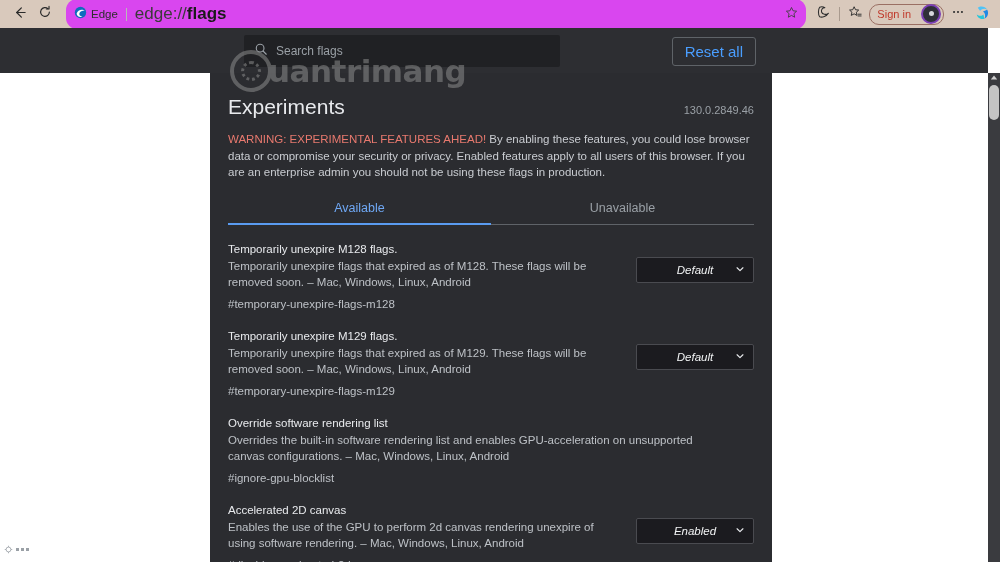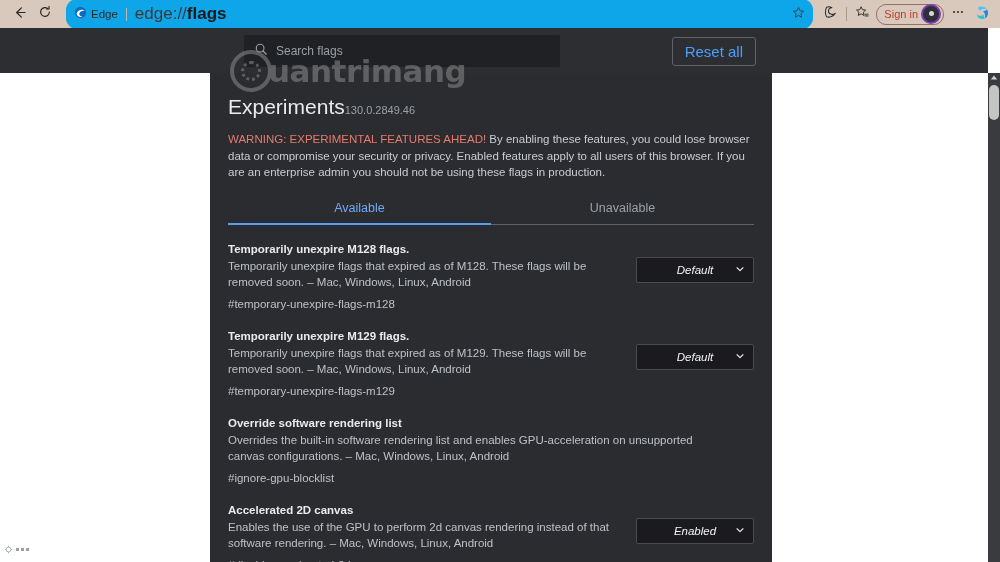--- a/index.html
+++ b/index.html
@@ -28,21 +28,21 @@
   }
   .nav-btn {
     width: 26px; height: 24px;
     display: flex; align-items: center; justify-content: center;
     flex: 0 0 auto;
     color: #2b2b2b;
   }
   .omnibox {
     flex: 1 1 auto;
     height: 30px;
-    background: #0ea5e9;
+    background: #d946ef;
     border-radius: 11px;
     display: flex;
     align-items: center;
     margin: 0 6px 0 8px;
     padding: 0 8px;
     box-sizing: border-box;
     min-width: 0;
   }
   .edge-badge {
     display: flex; align-items: center; gap: 4px;
@@ -82,21 +82,21 @@
     background: #a99a8e;
     margin: 0 3px;
     flex: 0 0 auto;
   }
   .signin-pill {
     height: 19px;
     border: 1px solid #9a6f63;
     border-radius: 10px;
     display: flex;
     align-items: center;
-    gap: 3px;
+    gap: 10px;
     padding: 0 2px 0 7px;
     margin: 0 2px;
     flex: 0 0 auto;
     background: transparent;
   }
   .signin-text {
     font-size: 11px;
     color: #c0392b;
     white-space: nowrap;
   }
@@ -177,20 +177,21 @@
     left: 210px; top: 45px;
     width: 562px;
     min-height: 489px;
     background: #2b2c30;
     box-sizing: border-box;
     padding: 0 18px;
   }
   .title-row {
     display: flex;
     align-items: baseline;
+    justify-content: space-between;
     padding-top: 22px;
   }
   .page-title {
     font-size: 21px;
     color: #e8eaed;
     font-weight: 400;
     margin: 0;
   }
   .version {
     font-size: 11px;
@@ -229,21 +230,21 @@
     align-items: flex-start;
     padding-top: 18px;
   }
   .flag-main {
     flex: 1 1 auto;
     min-width: 0;
     padding-right: 16px;
   }
   .flag-name {
     font-size: 11.5px;
-    font-weight: 700;
+    font-weight: 400;
     color: #e8eaed;
     margin: 0 0 3px 0;
   }
   .flag-desc {
     font-size: 11.5px;
     line-height: 16px;
     color: #bdc1c6;
     margin: 0 8px 4px 0;
   }
   .flag-link {
@@ -515,21 +516,21 @@
       <div class="flag-main">
         <p class="flag-name">Override software rendering list</p>
         <p class="flag-desc">Overrides the built-in software rendering list and enables GPU-acceleration on unsupported canvas configurations. – Mac, Windows, Linux, Android</p>
         <span class="flag-link">#ignore-gpu-blocklist</span>
       </div>
     </div>
 
     <div class="flag-row">
       <div class="flag-main">
         <p class="flag-name">Accelerated 2D canvas</p>
-        <p class="flag-desc">Enables the use of the GPU to perform 2d canvas rendering instead of that software rendering. – Mac, Windows, Linux, Android</p>
+        <p class="flag-desc">Enables the use of the GPU to perform 2d canvas rendering unexpire of using software rendering. – Mac, Windows, Linux, Android</p>
         <span class="flag-link">#disable-accelerated-2d-canvas</span>
       </div>
       <div class="flag-select-wrap">
         <div class="flag-select">
           <span>Enabled</span>
           <span class="chev">
             <svg width="10" height="10" viewBox="0 0 12 12" fill="none" stroke="#e8eaed" stroke-width="1.4">
               <path d="M2.5 4.5 L6 8 L9.5 4.5" stroke-linecap="round" stroke-linejoin="round"></path>
             </svg>
           </span>

